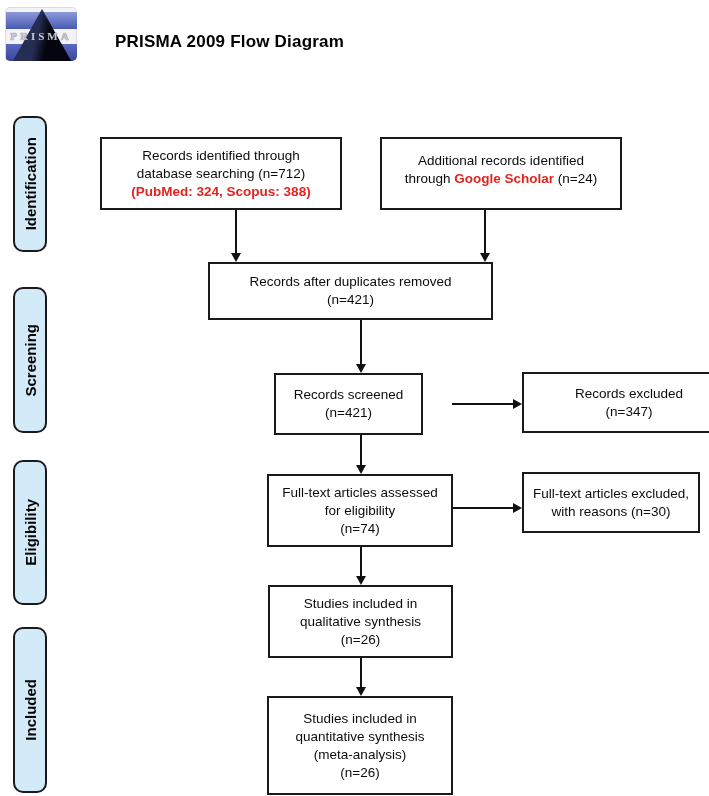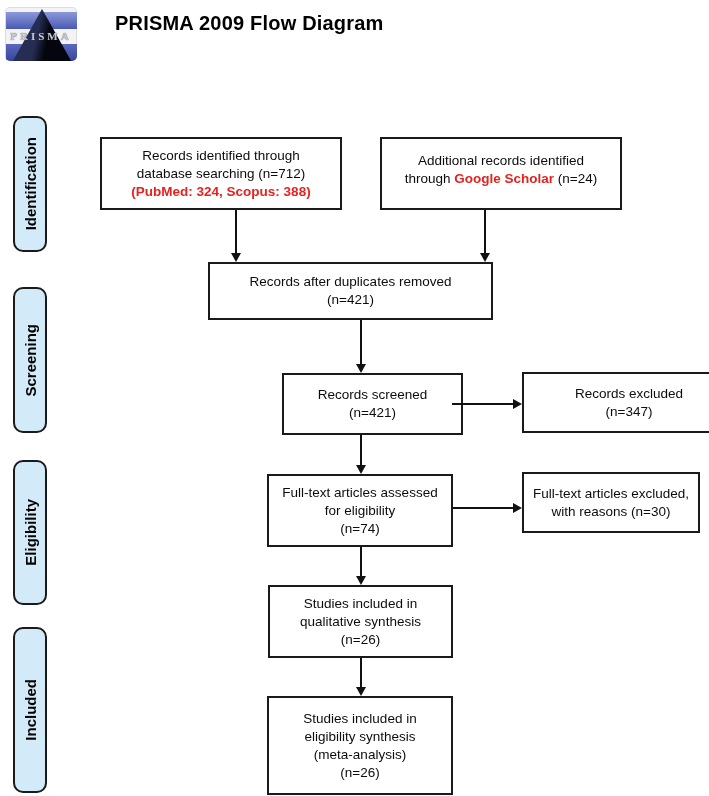--- a/index.html
+++ b/index.html
@@ -26,22 +26,22 @@
     position: absolute; left: 5px; top: 2px; width: 64px; height: 57px;
     background: linear-gradient(102deg, #262d52 42%, #04050e 58%);
     clip-path: polygon(50% 0, 0 100%, 100% 100%);
   }
   .logo-text {
     position: absolute; top: 23px; left: 0; right: 0; text-align: center;
     font-family: "Liberation Serif", serif; font-size: 11px; letter-spacing: 3px;
     color: #c3c7d6; text-shadow: 0 0 1px #444; font-weight: bold;
   }
   .page-title {
-    position: absolute; left: 115px; top: 12px;
-    font-size: 20px; font-weight: bold; color: #000;
+    position: absolute; left: 115px; top: 32px;
+    font-size: 17px; font-weight: bold; color: #000;
     letter-spacing: 0.2px;
   }
 
   
   .stage {
     position: absolute; left: 13px; width: 34px;
     background: var(--stage-fill, #d3eaf8);
     border: 2px solid #1a1a1a; border-radius: 10px;
     display: flex; align-items: center; justify-content: center;
     box-sizing: border-box;
@@ -104,21 +104,21 @@
   <div class="fbox top-align" style="left:380px;top:137px;width:242px;height:73px;">
     <span>Additional records identified</span>
     <span><span>through </span><span class="red">Google Scholar</span><span> (n=24)</span></span>
   </div>
 
   <div class="fbox" style="left:208px;top:262px;width:285px;height:58px;">
     <span>Records after duplicates removed</span>
     <span>(n=421)</span>
   </div>
 
-  <div class="fbox" style="left:282px;top:373px;width:181px;height:62px;">
+  <div class="fbox" style="left:274px;top:373px;width:149px;height:62px;">
     <span>Records screened</span>
     <span>(n=421)</span>
   </div>
   <div class="fbox" style="left:522px;top:372px;width:214px;height:61px;">
     <span>Records excluded</span>
     <span>(n=347)</span>
   </div>
 
   <div class="fbox" style="left:267px;top:474px;width:186px;height:73px;">
     <span>Full-text articles assessed</span>
@@ -131,21 +131,21 @@
   </div>
 
   <div class="fbox" style="left:268px;top:585px;width:185px;height:73px;">
     <span>Studies included in</span>
     <span>qualitative synthesis</span>
     <span>(n=26)</span>
   </div>
 
   <div class="fbox" style="left:267px;top:696px;width:186px;height:99px;">
     <span>Studies included in</span>
-    <span>eligibility synthesis</span>
+    <span>quantitative synthesis</span>
     <span>(meta-analysis)</span>
     <span>(n=26)</span>
   </div>
 
   <div class="varrow" style="left:231px;top:210px;height:52px;">
       <div class="shaft"></div>
       <div class="head"></div>
     </div>
   <div class="varrow" style="left:480px;top:210px;height:52px;">
       <div class="shaft"></div>

